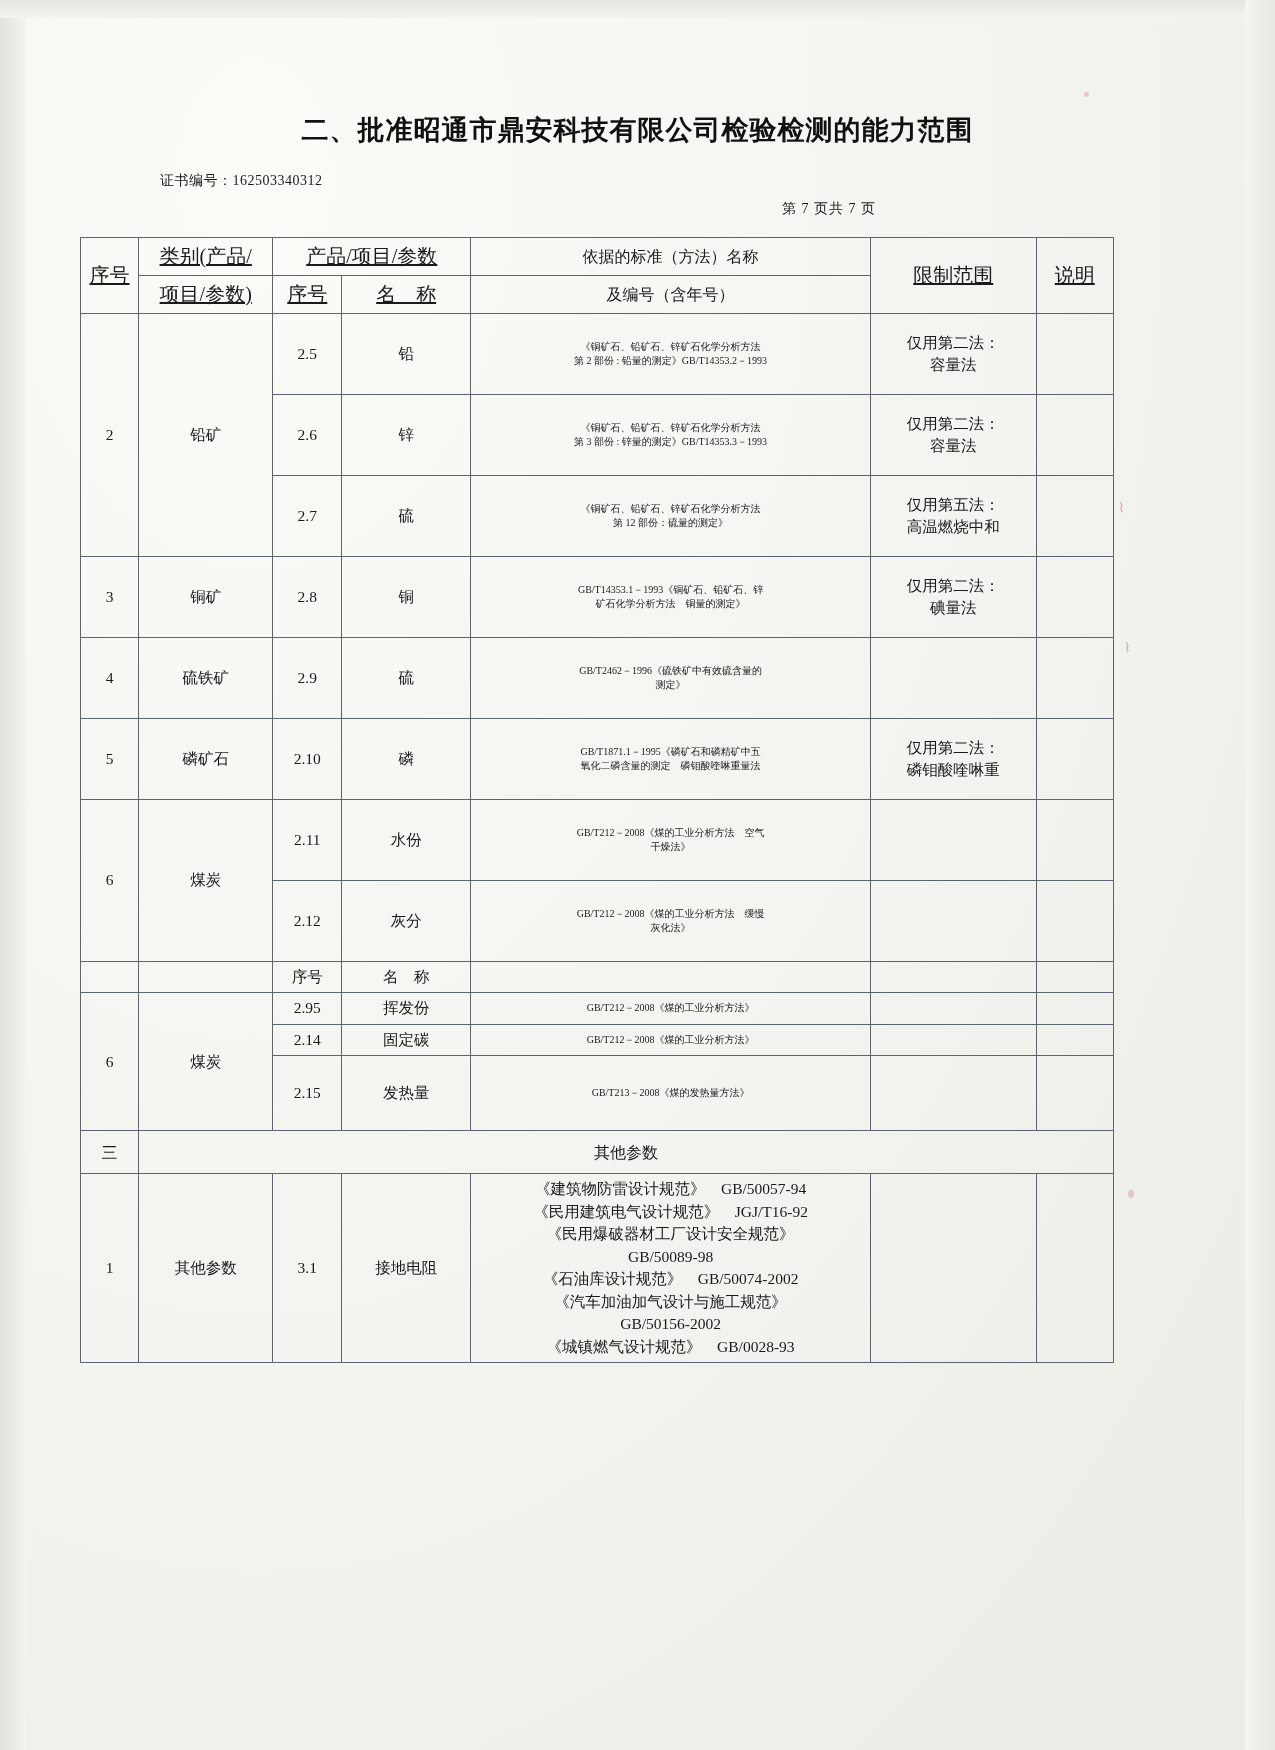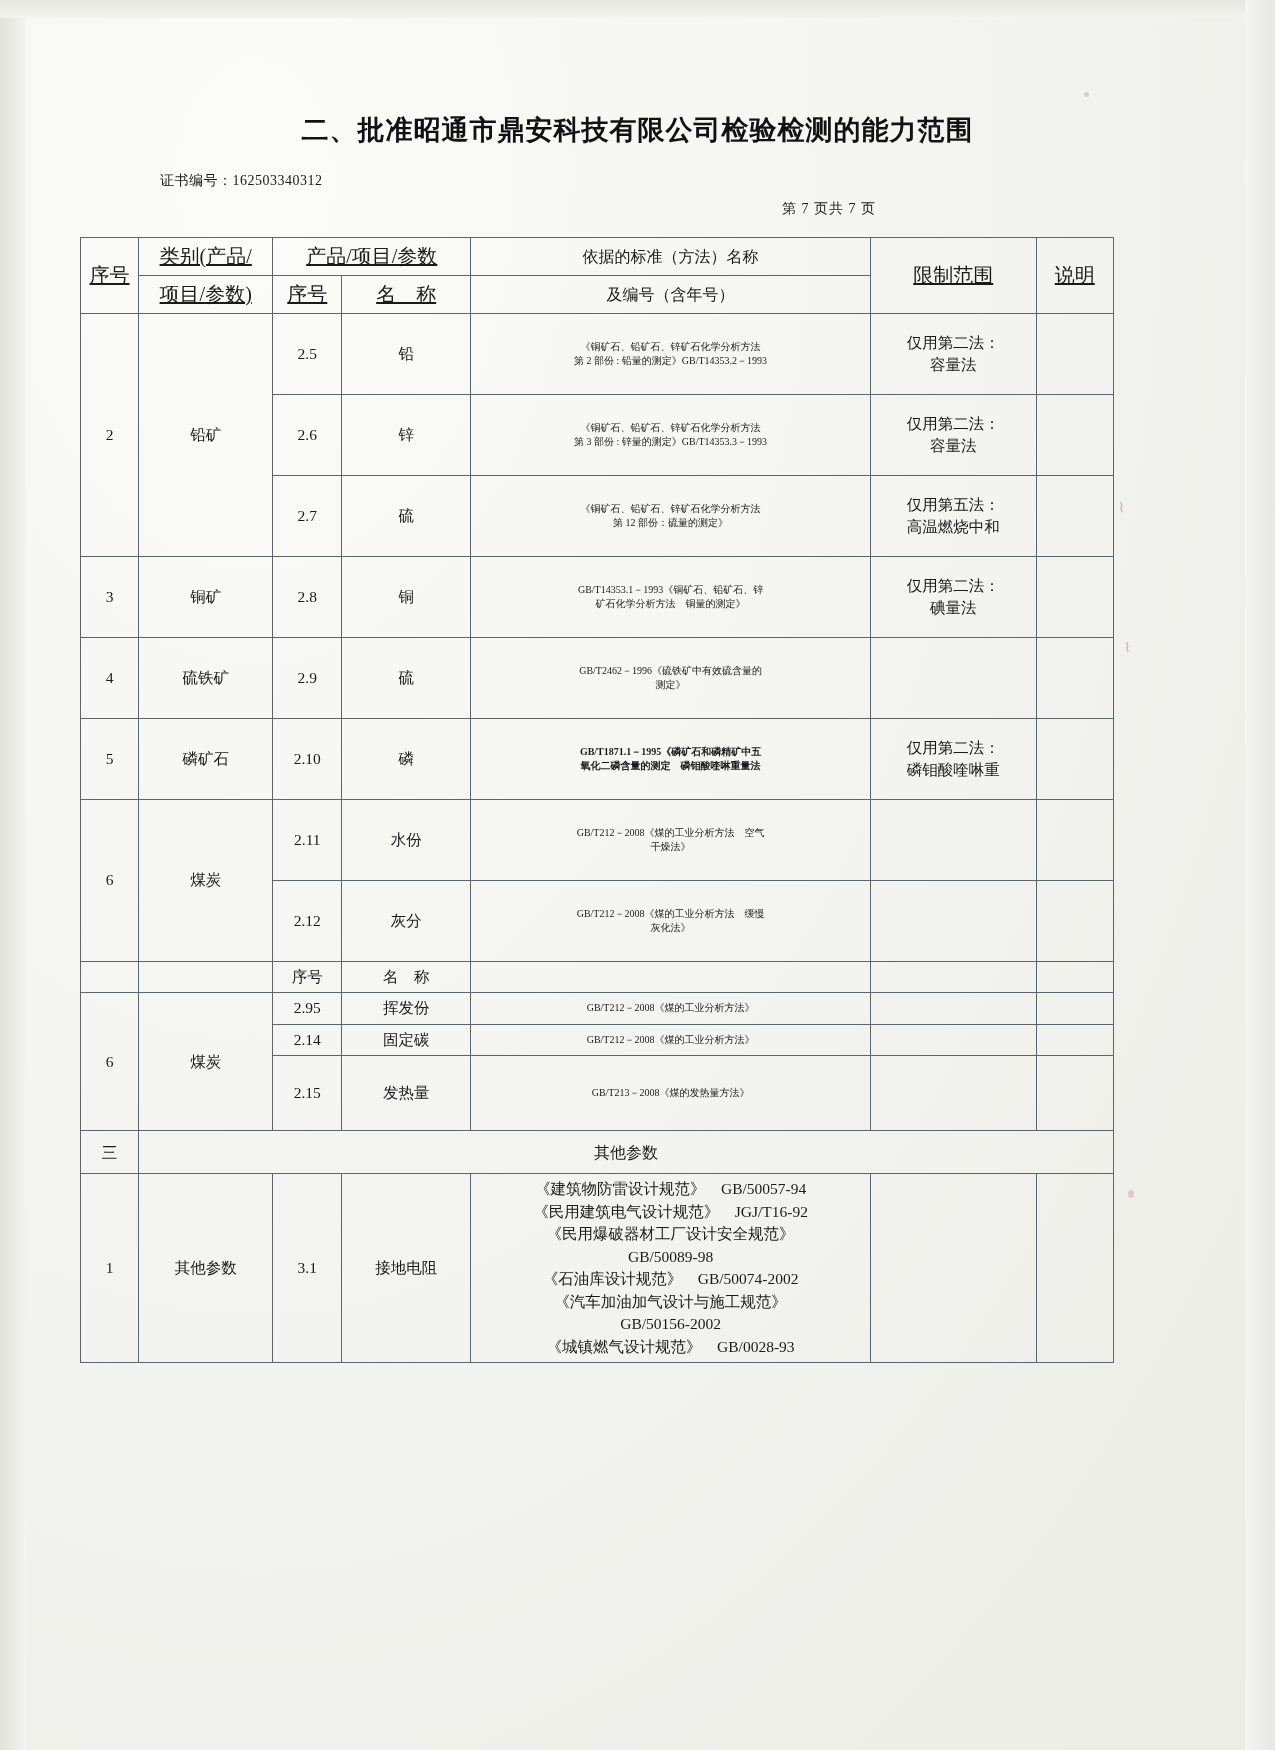--- a/index.html
+++ b/index.html
@@ -216,21 +216,21 @@
 测定》</td>
         <td class="lim-cell" style="white-space:pre-line;"></td>
         <td></td>
       </tr>
 
       <tr>
         <td class="tall-2">5</td>
         <td>磷矿石</td>
         <td>2.10</td>
         <td>磷</td>
-        <td class="std-cell" style="white-space:pre-line;font-weight:bold;">GB/T1871.1－1995《磷矿石和磷精矿中五
+        <td class="std-cell" style="white-space:pre-line;">GB/T1871.1－1995《磷矿石和磷精矿中五
 氧化二磷含量的测定　磷钼酸喹啉重量法</td>
         <td class="lim-cell" style="white-space:pre-line;">仅用第二法：
 磷钼酸喹啉重</td>
         <td></td>
       </tr>
 
       <tr>
         <td class="tall-2" rowspan="2">6</td>
         <td rowspan="2">煤炭</td>
         <td class="tall-2">2.11</td>

